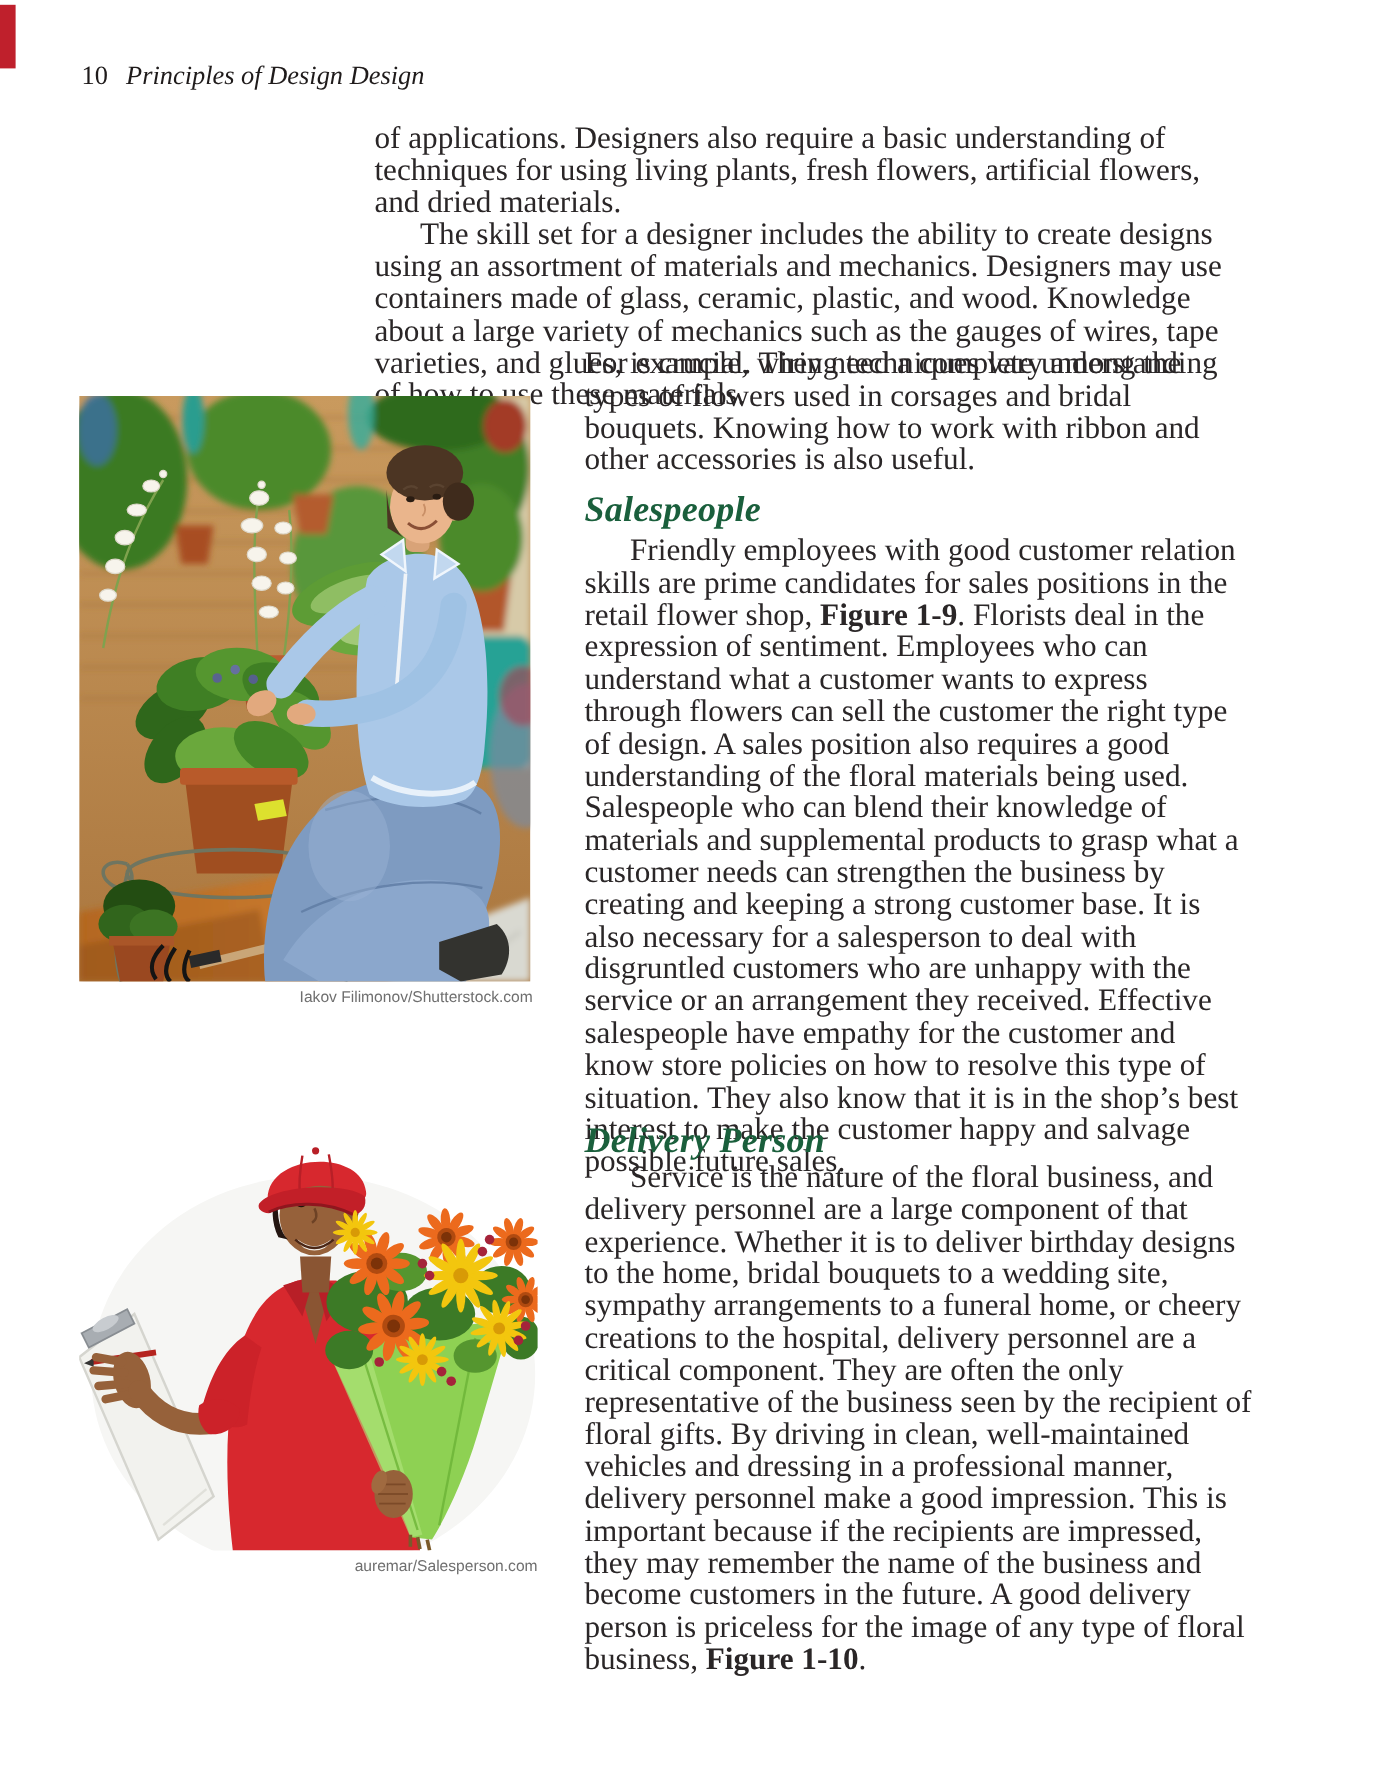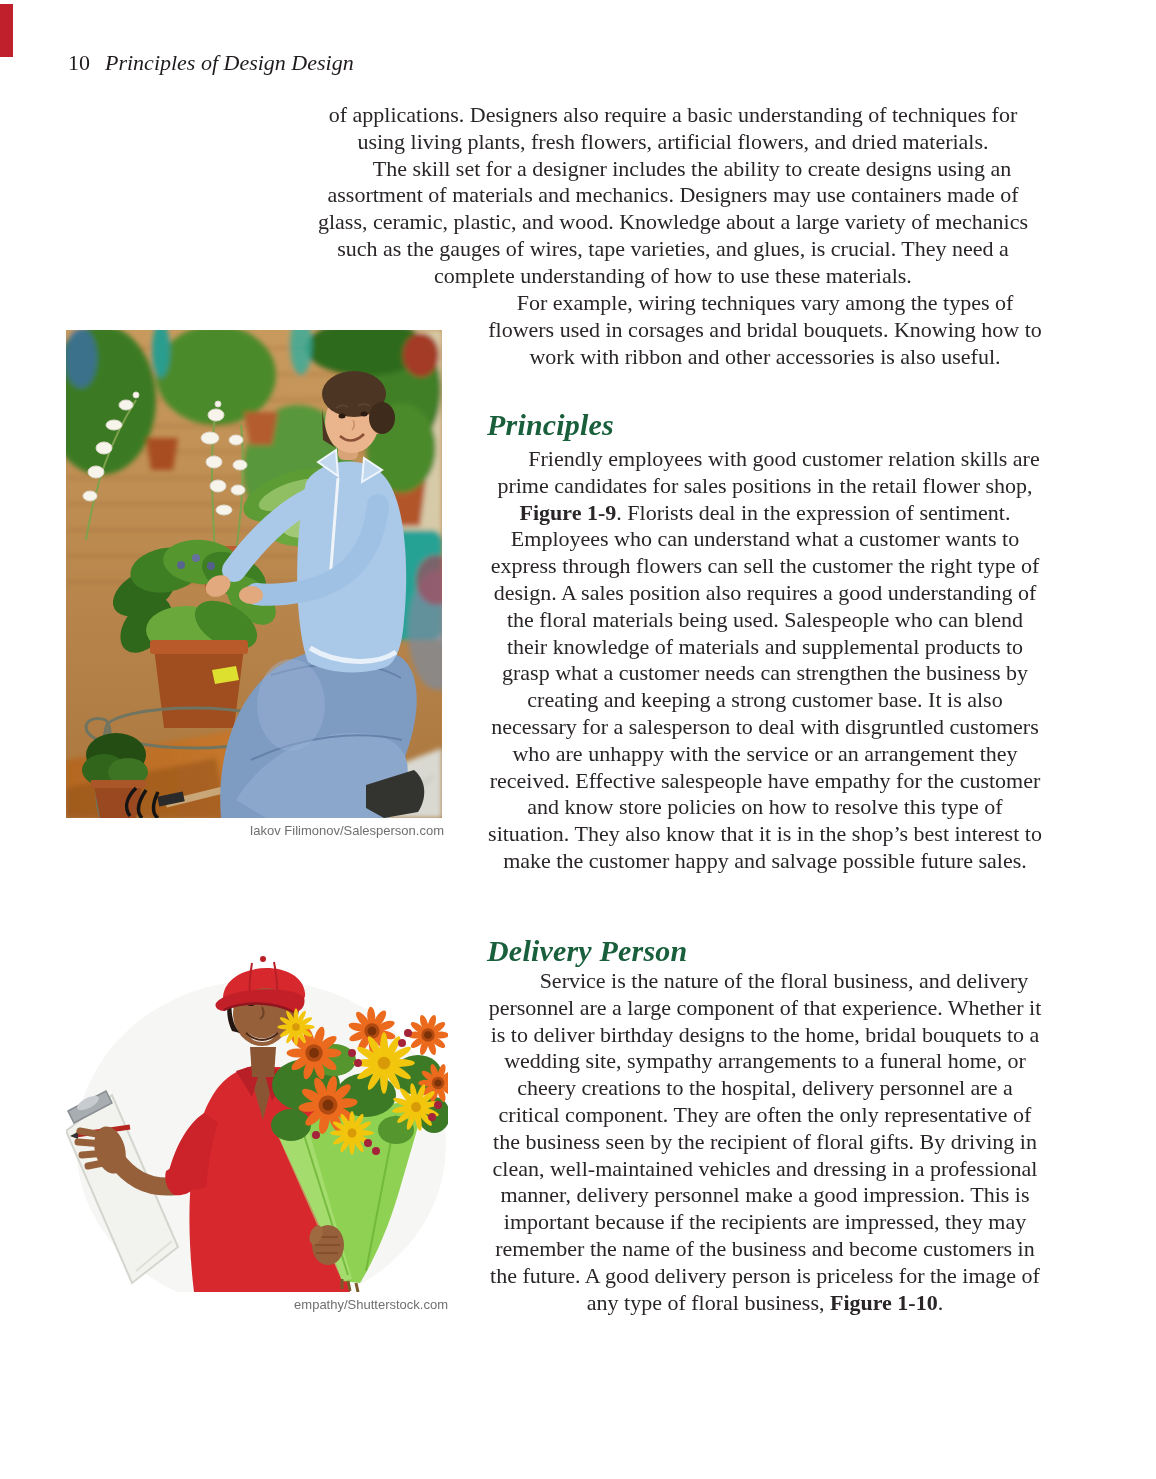--- a/index.html
+++ b/index.html
@@ -6,21 +6,21 @@
   .page {
     position:relative; width:1156px; height:1479px; background:#ffffff;
     font-family:"Liberation Serif","DejaVu Serif",serif; color:#2a2627;
     overflow:hidden;
   }
   .edge-tab { position:absolute; left:0; top:4px; width:13px; height:53px; }
   .running-head { position:absolute; left:68px; top:50px; font-size:22px; color:#1f1b1b; white-space:nowrap; }
   .folio { font-weight:normal; }
   .book-title { font-style:italic; margin-left:15px; }
 
-  .bodytext { font-size:22px; line-height:26.8px; text-align:center; }
+  .bodytext { font-size:26px; line-height:26.8px; text-align:left; }
   .bodytext p { margin:0; }
   .indent { text-indent:38px; }
 
   .intro-block { position:absolute; left:312px; top:102px; width:722px; }
   .colA { position:absolute; left:487px; top:290px; width:556px; }
   .section-heading {
     position:absolute; left:487px; margin:0;
     font-style:italic; font-weight:600; font-size:30px; line-height:34px; letter-spacing:.2px;
   }
   #heading-salesperson { top:408px; }
@@ -50,21 +50,21 @@
 
   <div class="intro-block bodytext">
     <p>of applications. Designers also require a basic understanding of techniques for using living plants, fresh flowers, artificial flowers, and dried materials.</p>
     <p class="indent">The skill set for a designer includes the ability to create designs using an assortment of materials and mechanics. Designers may use containers made of glass, ceramic, plastic, and wood. Knowledge about a large variety of mechanics such as the gauges of wires, tape varieties, and glues, is crucial. They need a complete understanding of how to use these materials.</p>
   </div>
 
   <div class="colA bodytext">
     <p>For example, wiring techniques vary among the types of flowers used in corsages and bridal bouquets. Knowing how to work with ribbon and other accessories is also useful.</p>
   </div>
 
-  <h2 class="section-heading" id="heading-salesperson" style="color:#1a5f3c;">Principles</h2>
+  <h2 class="section-heading" id="heading-salesperson" style="color:#1a5f3c;">Salespeople</h2>
 
   <div class="body-sales bodytext">
     <p class="indent"><span>Friendly employees with good customer relation skills are prime candidates for sales positions in the retail flower shop, </span><span class="figref">Figure 1-9</span><span>. Florists deal in the expression of sentiment. Employees who can understand what a customer wants to express through flowers can sell the customer the right type of design. A sales position also requires a good understanding of the floral materials being used. Salespeople who can blend their knowledge of materials and supplemental products to grasp what a customer needs can strengthen the business by creating and keeping a strong customer base. It is also necessary for a salesperson to deal with disgruntled customers who are unhappy with the service or an arrangement they received. Effective salespeople have empathy for the customer and know store policies on how to resolve this type of situation. They also know that it is in the shop’s best interest to make the customer happy and salvage possible future sales.</span></p>
   </div>
 
   <h2 class="section-heading" id="heading-delivery" style="color:#1a5f3c;">Delivery Person</h2>
 
   <div class="body-delivery bodytext">
     <p class="indent"><span>Service is the nature of the floral business, and delivery personnel are a large component of that experience. Whether it is to deliver birthday designs to the home, bridal bouquets to a wedding site, sympathy arrangements to a funeral home, or cheery creations to the hospital, delivery personnel are a critical component. They are often the only representative of the business seen by the recipient of floral gifts. By driving in clean, well-maintained vehicles and dressing in a professional manner, delivery personnel make a good impression. This is important because if the recipients are impressed, they may remember the name of the business and become customers in the future. A good delivery person is priceless for the image of any type of floral business, </span><span class="figref">Figure 1-10</span><span>.</span></p>
   </div>
@@ -221,21 +221,21 @@
         <path d="M256,78 C258,98 262,110 270,118 L257,110 Z" fill="#4c3523"></path>
         <ellipse cx="276" cy="86" rx="3.5" ry="2.5" fill="#2a1c12"></ellipse>
         <ellipse cx="298" cy="84" rx="3.5" ry="2.5" fill="#2a1c12"></ellipse>
         <path d="M270,78 q6,-5 12,-1" stroke="#5a4330" stroke-width="2" fill="none"></path>
         <path d="M292,76 q6,-4 12,0" stroke="#5a4330" stroke-width="2" fill="none"></path>
         <path d="M287,90 q3,6 -1,10" stroke="#c98f66" stroke-width="1.5" fill="none"></path>
         <path d="M276,106 q12,8 20,-1 q-4,6 -10,6 q-7,0 -10,-5" fill="#f6f3ee"></path>
         <path d="M274,106 q12,10 24,-2" stroke="#8a4f35" stroke-width="2.5" fill="none"></path>
       </g>
     </svg>
-    <div class="credit">Iakov Filimonov/Salesperson.com</div>
+    <div class="credit">Iakov Filimonov/Shutterstock.com</div>
   </div>
 
   <div class="figure" id="figure-1-10">
     <svg width="382" height="357" viewBox="0 0 382 357" role="img">
       <defs>
         <g id="gerb">
           <g fill="#ec6a1d">
             <ellipse cx="13" cy="0" rx="9" ry="3.6"></ellipse>
             <ellipse cx="13" cy="0" rx="9" ry="3.6" transform="rotate(36)"></ellipse>
             <ellipse cx="13" cy="0" rx="9" ry="3.6" transform="rotate(72)"></ellipse>
@@ -364,16 +364,16 @@
       <g>
         <ellipse cx="262" cy="310" rx="16" ry="20" fill="#96613a"></ellipse>
         <g stroke="#7c4a28" stroke-width="1.5">
           <line x1="250" y1="302" x2="272" y2="302"></line>
             <line x1="249" y1="310" x2="274" y2="310"></line>
             <line x1="250" y1="318" x2="272" y2="318"></line>
         </g>
         <ellipse cx="250" cy="300" rx="6" ry="10" fill="#a06a40" transform="rotate(20 250 300)"></ellipse>
       </g>
     </svg>
-    <div class="credit">empathy/Shutterstock.com</div>
+    <div class="credit">auremar/Salesperson.com</div>
   </div>
 
 </div>
 
 </body></html>

